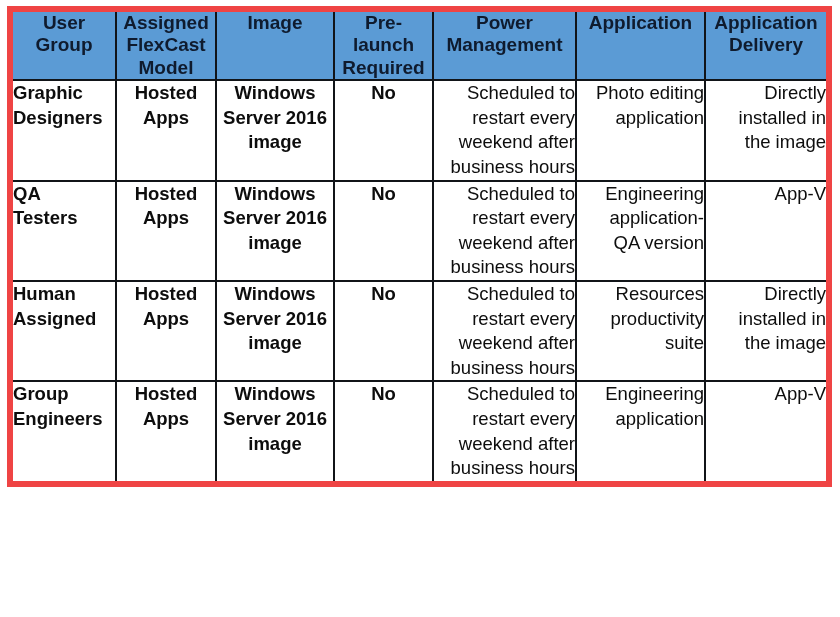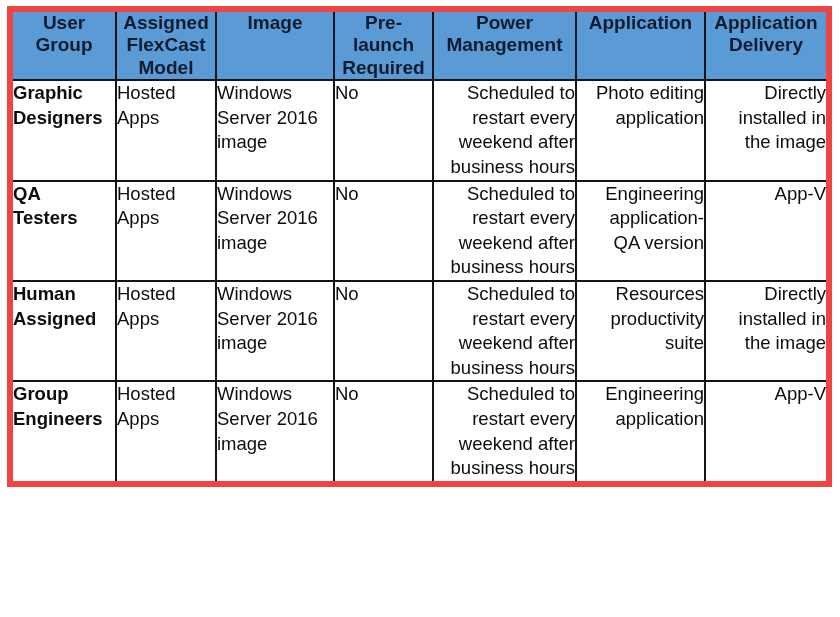--- a/index.html
+++ b/index.html
@@ -59,22 +59,24 @@
   
   td.c-group {
     font-weight: bold;
     text-align: left;
     vertical-align: top;
     padding: 5px 6px 4px 7px;
   }
 
   
   td.c-center {
+    text-align: center;
     vertical-align: middle;
     padding: 4px 6px;
+    font-weight: bold;
   }
 
   
   td.c-left {
     text-align: right;
     vertical-align: top;
     padding: 5px 5px 4px 6px;
   }
 
   .cell-text { display: block; white-space: pre-line; }

